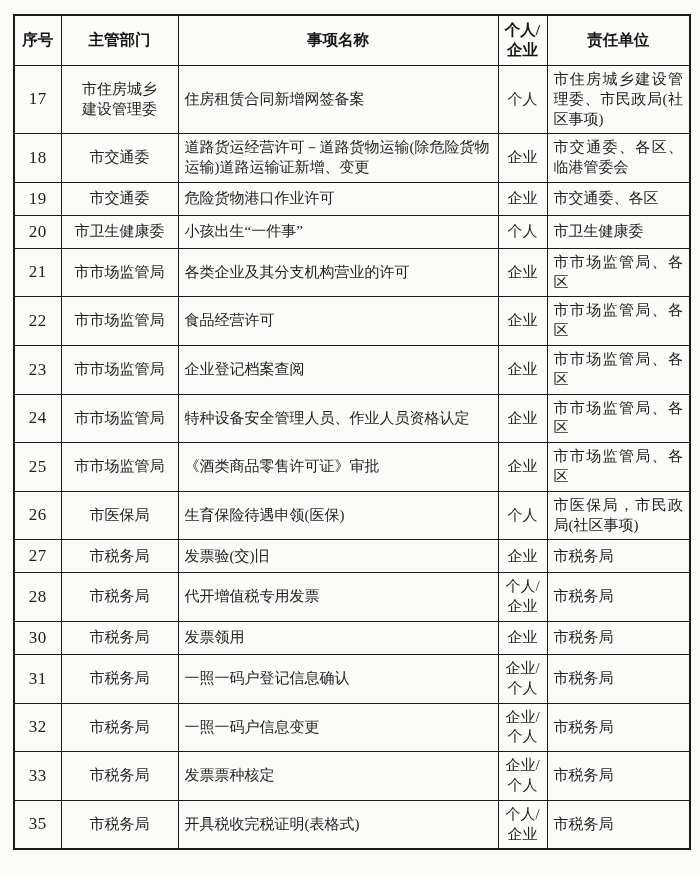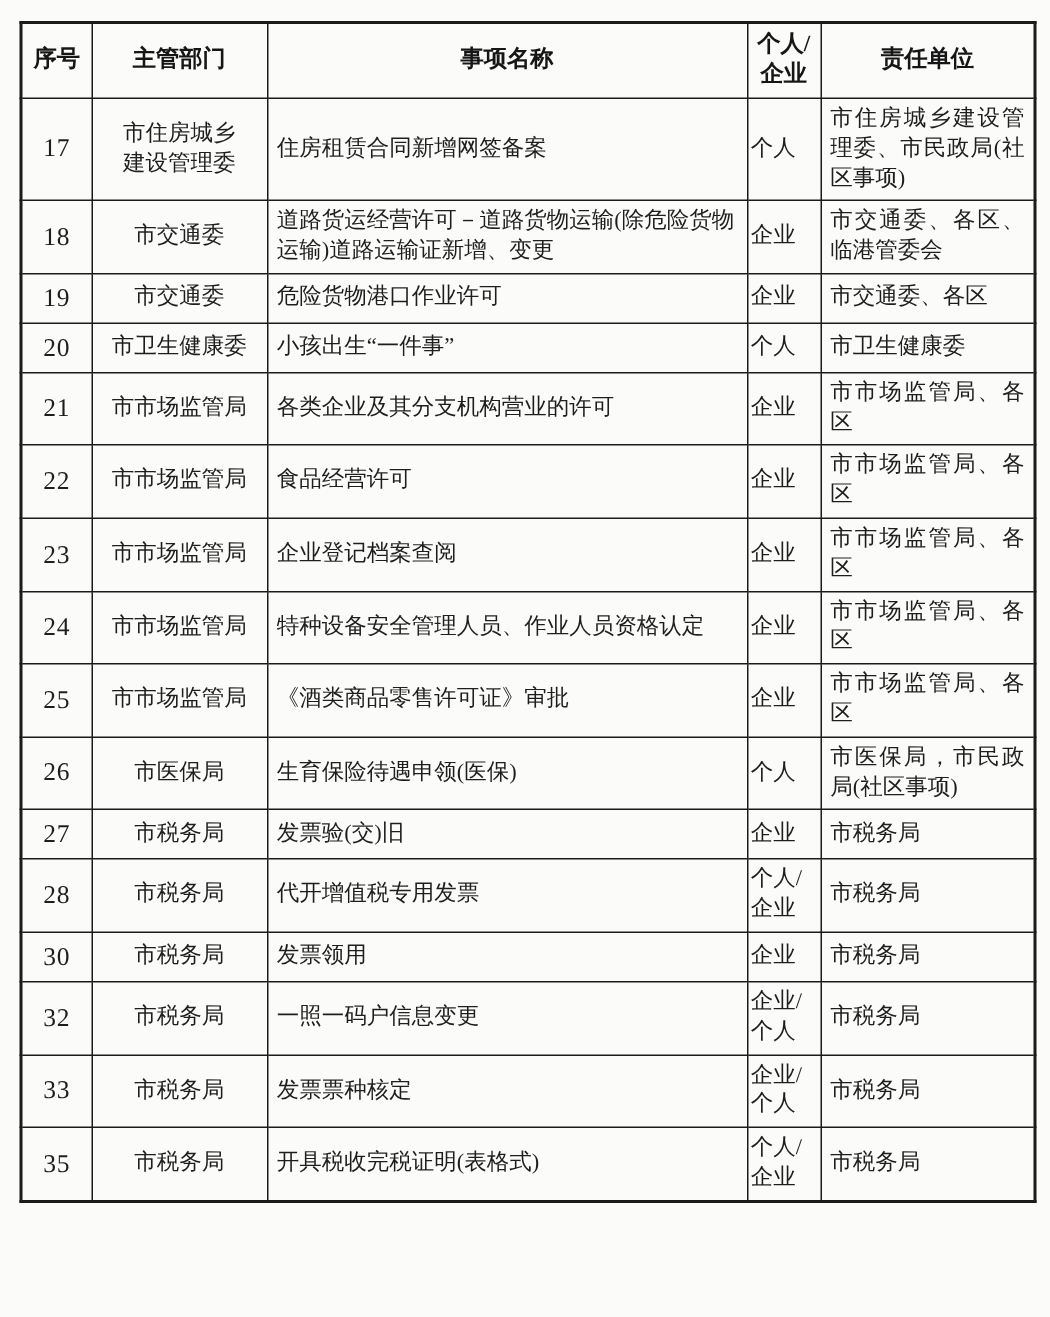--- a/index.html
+++ b/index.html
@@ -46,21 +46,21 @@
     text-align: center;
     font-size: 17px;
     letter-spacing: 0.5px;
   }
   td.col-dept {
     text-align: center;
     white-space: pre-line;
   }
   td.col-item { text-align: left; }
   td.col-scope {
-    text-align: left;
+    text-align: center;
     padding: 4px 2px;
   }
   td.col-unit {
     text-align: justify;
     text-justify: inter-ideograph;
     margin-top: 10px;
   }
 </style>
 </head>
 <body>
@@ -171,20 +171,27 @@
           <td class="col-unit">市税务局</td>
         </tr>
         <tr>
           <td class="col-no">30</td>
           <td class="col-dept">市税务局</td>
           <td class="col-item">发票领用</td>
           <td class="col-scope">企业</td>
           <td class="col-unit">市税务局</td>
         </tr>
         <tr>
+          <td class="col-no">31</td>
+          <td class="col-dept">市税务局</td>
+          <td class="col-item">一照一码户登记信息确认</td>
+          <td class="col-scope">企业/个人</td>
+          <td class="col-unit">市税务局</td>
+        </tr>
+        <tr>
           <td class="col-no">32</td>
           <td class="col-dept">市税务局</td>
           <td class="col-item">一照一码户信息变更</td>
           <td class="col-scope">企业/个人</td>
           <td class="col-unit">市税务局</td>
         </tr>
         <tr>
           <td class="col-no">33</td>
           <td class="col-dept">市税务局</td>
           <td class="col-item">发票票种核定</td>

